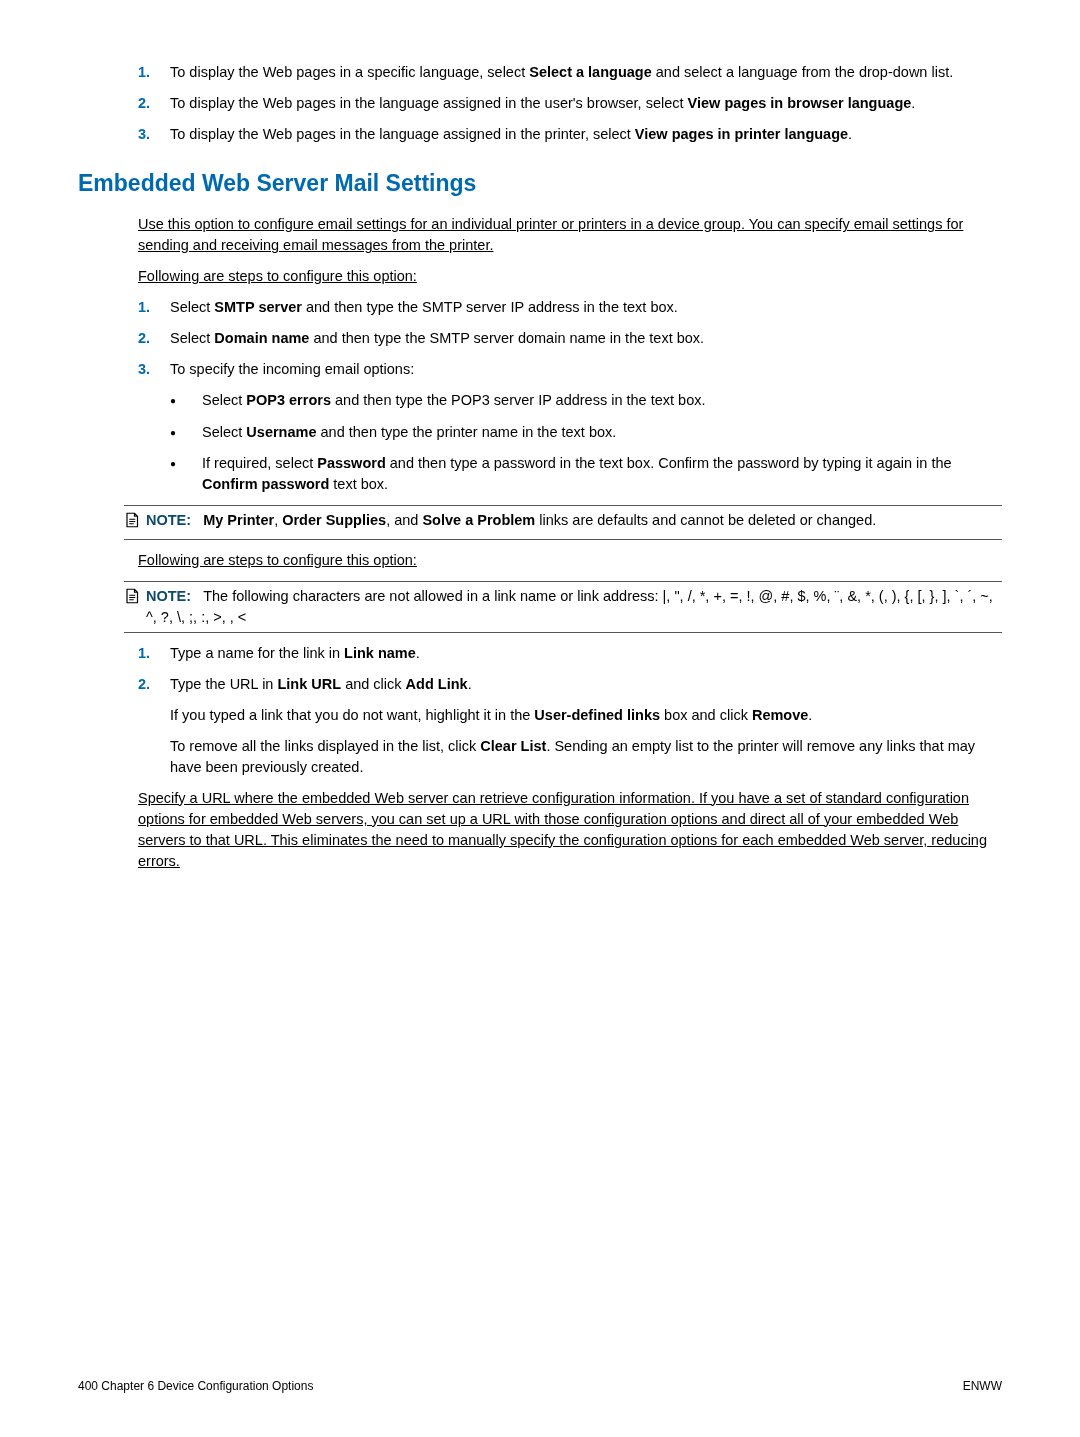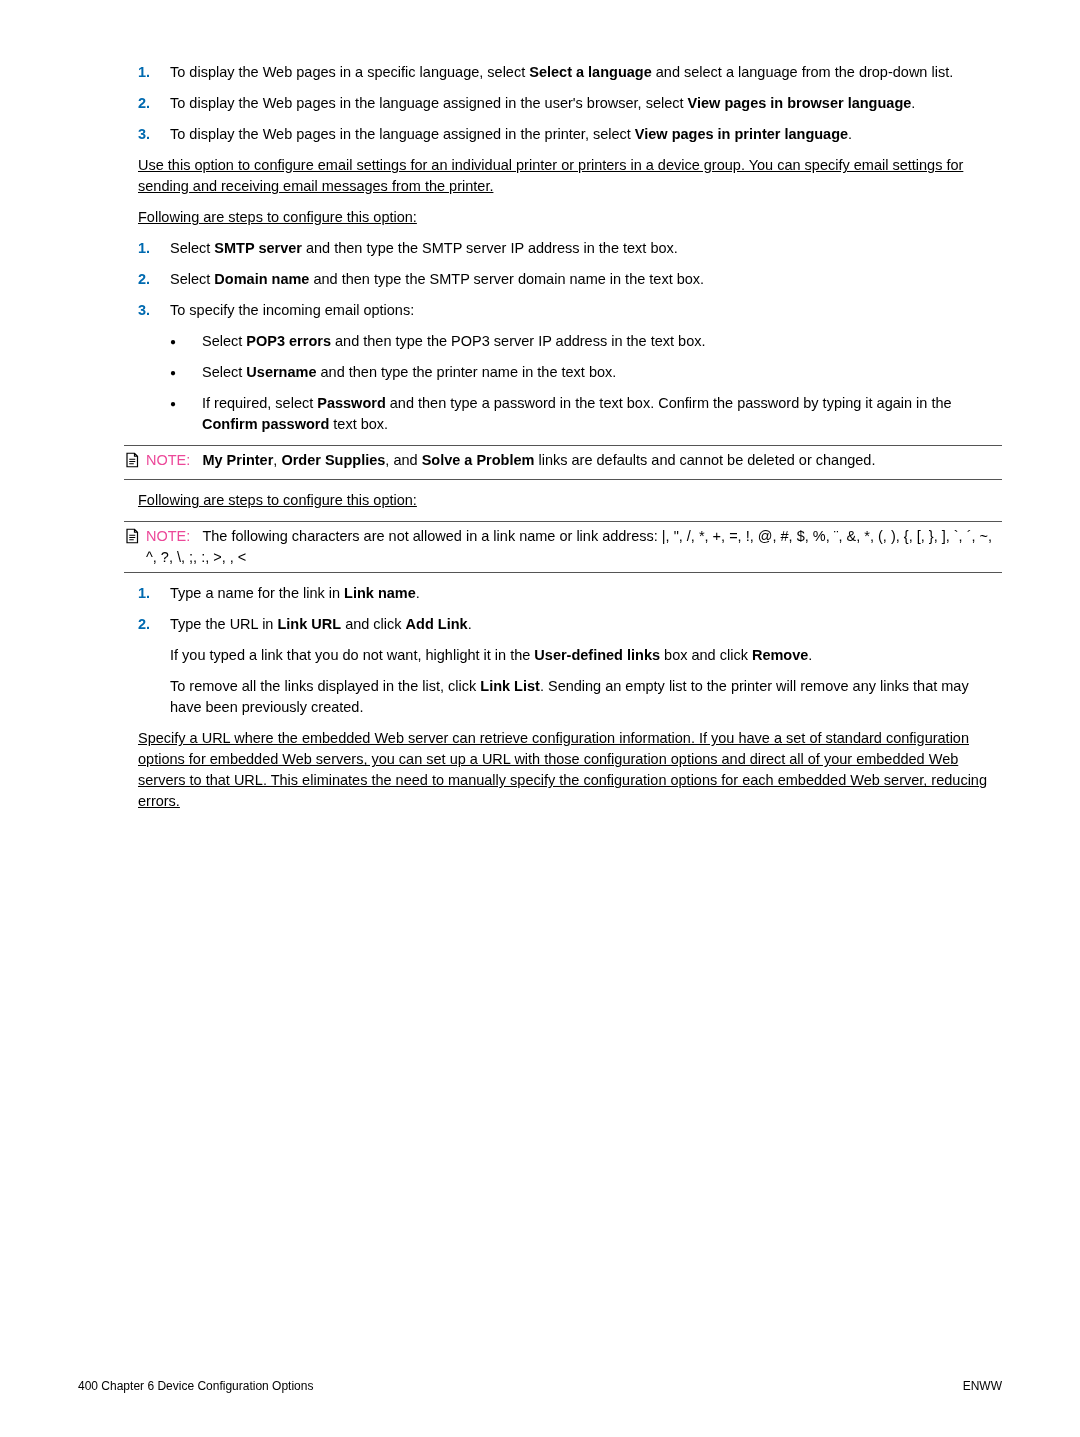--- a/index.html
+++ b/index.html
@@ -61,22 +61,22 @@
   }
   .note-icon {
     width: 22px;
     flex-shrink: 0;
     margin-top: 1px;
   }
   .note-text {
     flex: 1;
   }
   .note-label {
-    color: #ec4899;
-    font-weight: normal;
+    color: #0c4a6e;
+    font-weight: bold;
   }
   .bold { font-weight: bold; }
   .sub-para {
     margin: 10px 0 10px 92px;
   }
   .footer {
     position: absolute;
     bottom: 42px;
     left: 78px;
     right: 78px;
@@ -96,20 +96,21 @@
   </div>
   <div class="ol-item">
     <div class="num">2.</div>
     <div class="txt"><span>To display the Web pages in the language assigned in the user's browser, select </span><span class="bold">View pages in browser language</span><span>.</span></div>
   </div>
   <div class="ol-item">
     <div class="num">3.</div>
     <div class="txt"><span>To display the Web pages in the language assigned in the printer, select </span><span class="bold">View pages in printer language</span><span>.</span></div>
   </div>
 
+  <h2 class="section">Embedded Web Server Mail Settings</h2>
   <div class="body-para">Use this option to configure email settings for an individual printer or printers in a device group. You can specify email settings for sending and receiving email messages from the printer.</div>
   <div class="body-para">Following are steps to configure this option:</div>
 
   <div class="ol-item">
     <div class="num">1.</div>
     <div class="txt"><span>Select </span><span class="bold">SMTP server</span><span> and then type the SMTP server IP address in the text box.</span></div>
   </div>
   <div class="ol-item">
     <div class="num">2.</div>
     <div class="txt"><span>Select </span><span class="bold">Domain name</span><span> and then type the SMTP server domain name in the text box.</span></div>
@@ -156,21 +157,21 @@
   <div class="ol-item">
     <div class="num">1.</div>
     <div class="txt"><span>Type a name for the link in </span><span class="bold">Link name</span><span>.</span></div>
   </div>
   <div class="ol-item">
     <div class="num">2.</div>
     <div class="txt"><span>Type the URL in </span><span class="bold">Link URL</span><span> and click </span><span class="bold">Add Link</span><span>.</span></div>
   </div>
 
   <div class="sub-para"><span>If you typed a link that you do not want, highlight it in the </span><span class="bold">User-defined links</span><span> box and click </span><span class="bold">Remove</span><span>.</span></div>
-  <div class="sub-para"><span>To remove all the links displayed in the list, click </span><span class="bold">Link List</span><span>. Sending an empty list to the printer will remove any links that may have been previously created.</span></div>
+  <div class="sub-para"><span>To remove all the links displayed in the list, click </span><span class="bold">Clear List</span><span>. Sending an empty list to the printer will remove any links that may have been previously created.</span></div>
 
   <div class="body-para">Specify a URL where the embedded Web server can retrieve configuration information. If you have a set of standard configuration options for embedded Web servers, you can set up a URL with those configuration options and direct all of your embedded Web servers to that URL. This eliminates the need to manually specify the configuration options for each embedded Web server, reducing errors.</div>
 
   <div class="footer">
     <div>400   Chapter 6   Device Configuration Options</div>
     <div>ENWW</div>
   </div>
 
 </div>
 

